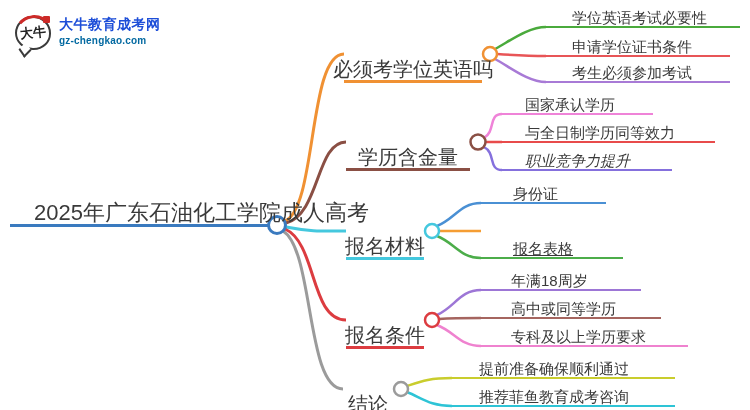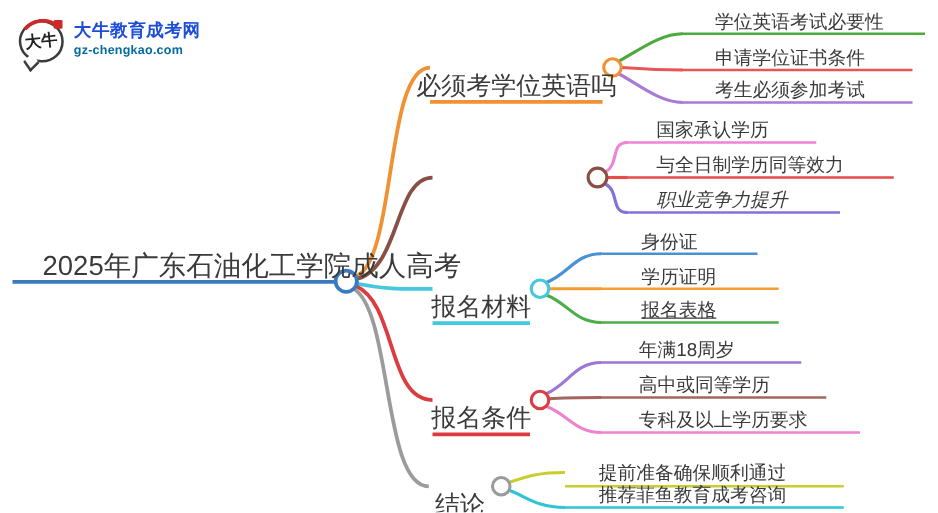--- a/index.html
+++ b/index.html
@@ -84,36 +84,36 @@
     </div>
     <div class="logo-textblock">
       <div class="logo-title">大牛教育成考网</div>
       <div class="logo-url">gz-chengkao.com</div>
     </div>
   </div>
 
   <div class="node root-label" style="left: 10px; top: 199px; width: 234px; height: 25px; border-bottom-color: rgb(58, 122, 191);">2025年广东石油化工学院成人高考</div>
 
   <div class="node branch-label" style="left: 344px; top: 32px; width: 138px; height: 21px; border-bottom-color: rgb(240, 145, 51);">必须考学位英语吗</div>
+  <div class="node branch-label" style="left: 346px; top: 120px; width: 124px; height: 21px; border-bottom-color: rgb(138, 79, 68);">学历含金量</div>
   <div class="node branch-label" style="left: 346px; top: 209px; width: 78px; height: 21px; border-bottom-color: rgb(68, 200, 222);">报名材料</div>
   <div class="node branch-label" style="left: 346px; top: 298px; width: 78px; height: 21px; border-bottom-color: rgb(220, 60, 64);">报名条件</div>
   <div class="node branch-label" style="left: 343px; top: 368px; width: 50px; height: 20px; border-bottom-color: rgb(155, 155, 155);">结论</div>
 
   <div class="node child-label" style="left: 545px; top: 6px; width: 168px; height: 20px; padding-left: 27px; border-bottom-color: rgb(74, 170, 60);">学位英语考试必要性</div>
   <div class="node child-label" style="left: 545px; top: 35px; width: 158px; height: 20px; padding-left: 27px; border-bottom-color: rgb(232, 85, 87);">申请学位证书条件</div>
   <div class="node child-label" style="left: 500px; top: 93px; width: 128px; height: 20px; padding-left: 25px; border-bottom-color: rgb(239, 131, 216);">国家承认学历</div>
 
   <div class="node child-label" style="left: 545px; top: 61px; width: 158px; height: 20px; padding-left: 27px; border-bottom-color: rgb(168, 122, 214);">考生必须参加考试</div>
   <div class="node child-label" style="left: 500px; top: 121px; width: 190px; height: 20px; padding-left: 25px; border-bottom-color: rgb(232, 75, 75);">与全日制学历同等效力</div>
   <div class="node child-label" style="left: 500px; top: 149px; width: 147px; height: 20px; padding-left: 25px; border-bottom-color: rgb(133, 112, 221); font-style: italic;">职业竞争力提升</div>
 
   <div class="node child-label" style="left: 480px; top: 182px; width: 93px; height: 20px; padding-left: 33px; border-bottom-color: rgb(74, 144, 212);">身份证</div>
-  <div class="node child-label" style="left: 480px; top: 210px; width: 110px; height: 20px; padding-left: 33px; border-bottom-color: rgb(245, 157, 51);">学历证明</div>
   <div class="node child-label" style="left: 480px; top: 237px; width: 110px; height: 20px; padding-left: 33px; border-bottom-color: rgb(76, 173, 74); text-decoration: underline;">报名表格</div>
 
   <div class="node child-label" style="left: 480px; top: 269px; width: 130px; height: 20px; padding-left: 31px; border-bottom-color: rgb(157, 118, 214); text-align: center;">年满18周岁</div>
   <div class="node child-label" style="left: 480px; top: 297px; width: 150px; height: 20px; padding-left: 31px; border-bottom-color: rgb(165, 101, 95);">高中或同等学历</div>
   <div class="node child-label" style="left: 480px; top: 325px; width: 177px; height: 20px; padding-left: 31px; border-bottom-color: rgb(239, 130, 207);">专科及以上学历要求</div>
 
-  <div class="node child-label" style="left: 452px; top: 368px; width: 196px; height: 20px; padding-left: 27px; border-bottom-color: rgb(201, 205, 45); font-family: Liberation Serif, serif;">提前准备确保顺利通过</div>
+  <div class="node child-label" style="left: 452px; top: 357px; width: 196px; height: 20px; padding-left: 27px; border-bottom-color: rgb(201, 205, 45);">提前准备确保顺利通过</div>
   <div class="node child-label" style="left: 452px; top: 385px; width: 196px; height: 20px; padding-left: 27px; border-bottom-color: rgb(46, 196, 214);">推荐菲鱼教育成考咨询</div>
 
 </div>
 
 </body></html>

